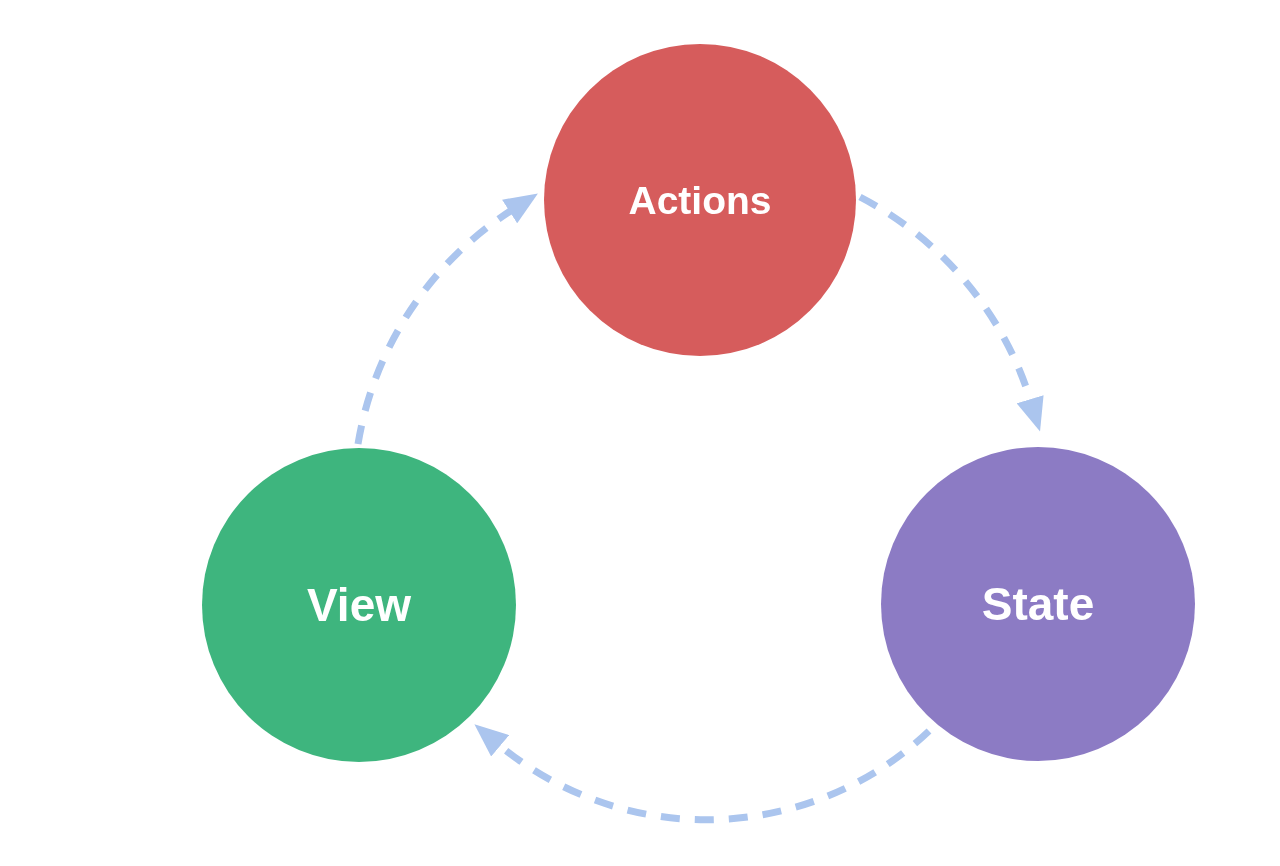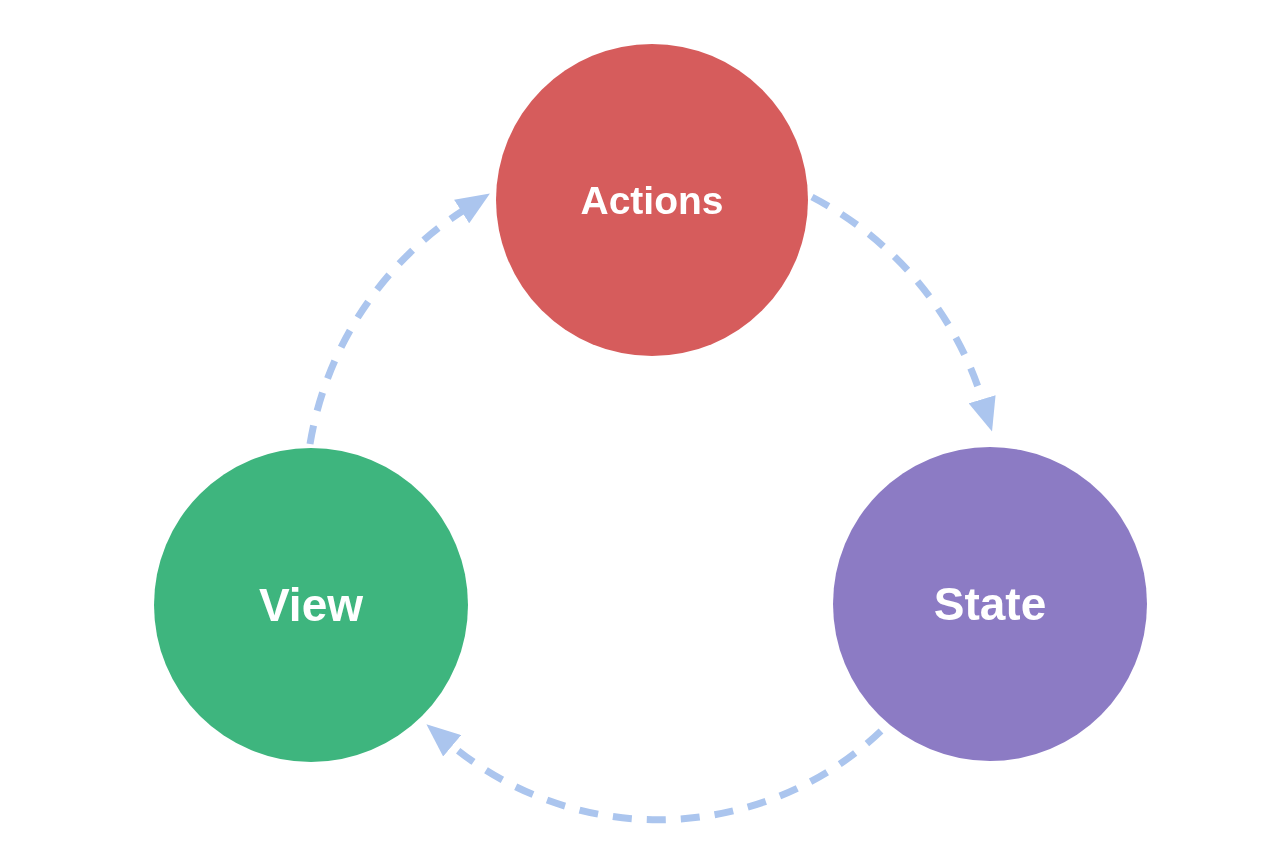--- a/index.html
+++ b/index.html
@@ -6,20 +6,21 @@
     margin: 0;
     padding: 0;
     background: #ffffff;
   }
   .stage {
     position: relative;
     width: 1180px;
     height: 866px;
     background: #ffffff;
     overflow: hidden;
+    margin-left: 48px;
   }
   svg { display: block; }
   .flow-arrow {
     fill: none;
     stroke-width: 7;
     stroke-dasharray: 19 15;
     stroke-linecap: butt;
   }
   .node-label {
     font-family: "Liberation Sans", "DejaVu Sans", sans-serif;

